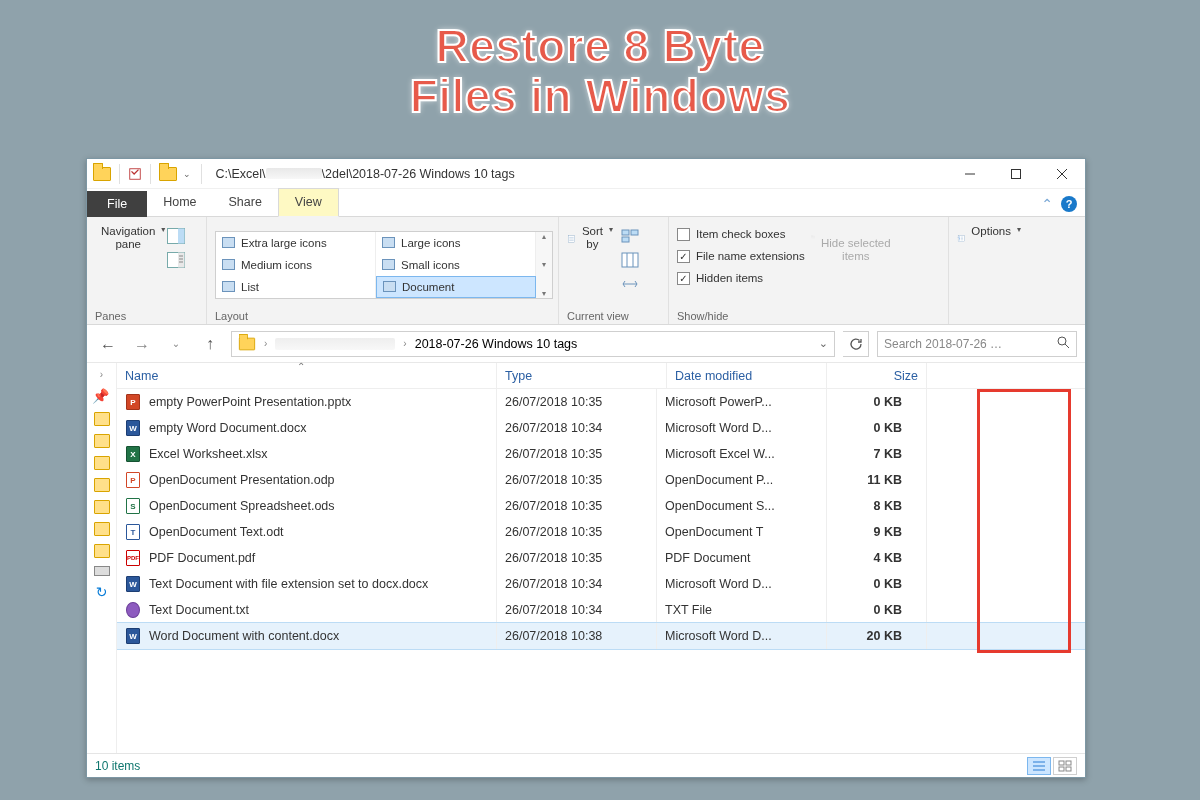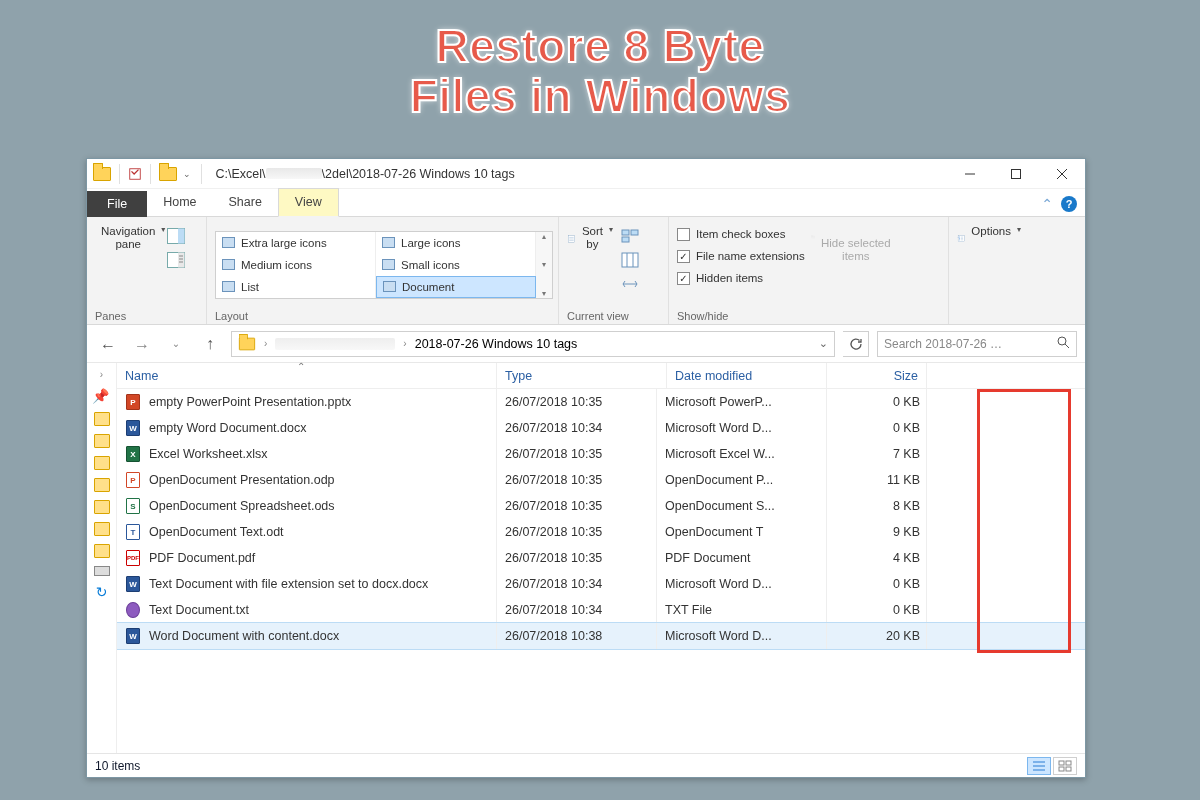--- a/index.html
+++ b/index.html
@@ -93,25 +93,25 @@
   .np-star { color:#2b7cd3; font-size:14px;}
   .listing { flex:1; display:flex; flex-direction:column; position:relative;}
   .cols { display:flex; height:26px; border-bottom:1px solid #eee; font-size:12.5px; color:#2b5fa3; align-items:center;}
   .col { padding:0 8px; border-right:1px solid #eee; height:100%; display:flex; align-items:center;}
   .c-name { width:380px;} .c-date { width:160px;} .c-type { width:170px;} .c-size { width:100px; justify-content:flex-end;}
   .sort-ind { position:absolute; left:180px; top:-2px; font-size:10px; color:#777;}
   .rows { flex:1; overflow:auto;}
   .row { display:flex; height:26px; align-items:center; font-size:12.5px; color:#333;}
   .row.sel { background:#e6f2fc; outline:1px solid #bcdcf5;}
   .row .c-name { display:flex; align-items:center; gap:8px;}
-  .row .c-size { justify-content:flex-end; padding-right:6px;}
+  .row .c-size { justify-content:flex-end; padding-right:24px;font-weight:bold;}
   .ficon { width:16px; height:16px; display:inline-flex; align-items:center; justify-content:center;}
   .size-hl { position:absolute; right:14px; top:26px; width:94px; height:264px; border:3px solid #e63a2e; pointer-events:none;}
   
-  .status { height:24px; border-top:1px solid #e5e5e5; display:flex; align-items:center; font-size:12px; color:#0f172a; padding:0 8px;}
+  .status { height:24px; border-top:1px solid #e5e5e5; display:flex; align-items:center; font-size:12px; color:#0f766e; padding:0 8px;}
   .status .views { margin-left:auto; display:flex; gap:2px;}
   .vbtn { width:24px; height:18px; border:1px solid #cfcfcf; display:flex; align-items:center; justify-content:center;}
   .vbtn.active { background:#cde6ff; border-color:#7cb7ee;}
   
   .doc-base { width:14px; height:16px; border:1px solid; border-radius:1px; position:relative; display:flex; align-items:center; justify-content:center; font-size:8px; font-weight:bold; color:#fff;}
   .doc-word { background:#2b579a; border-color:#1d3e73;} 
   .doc-ppt  { background:#d24726; border-color:#a3331a;}
   .doc-xls  { background:#217346; border-color:#155232;}
   .doc-odp  { background:#fff; border-color:#d24726; color:#d24726;}
   .doc-ods  { background:#fff; border-color:#217346; color:#217346;}

